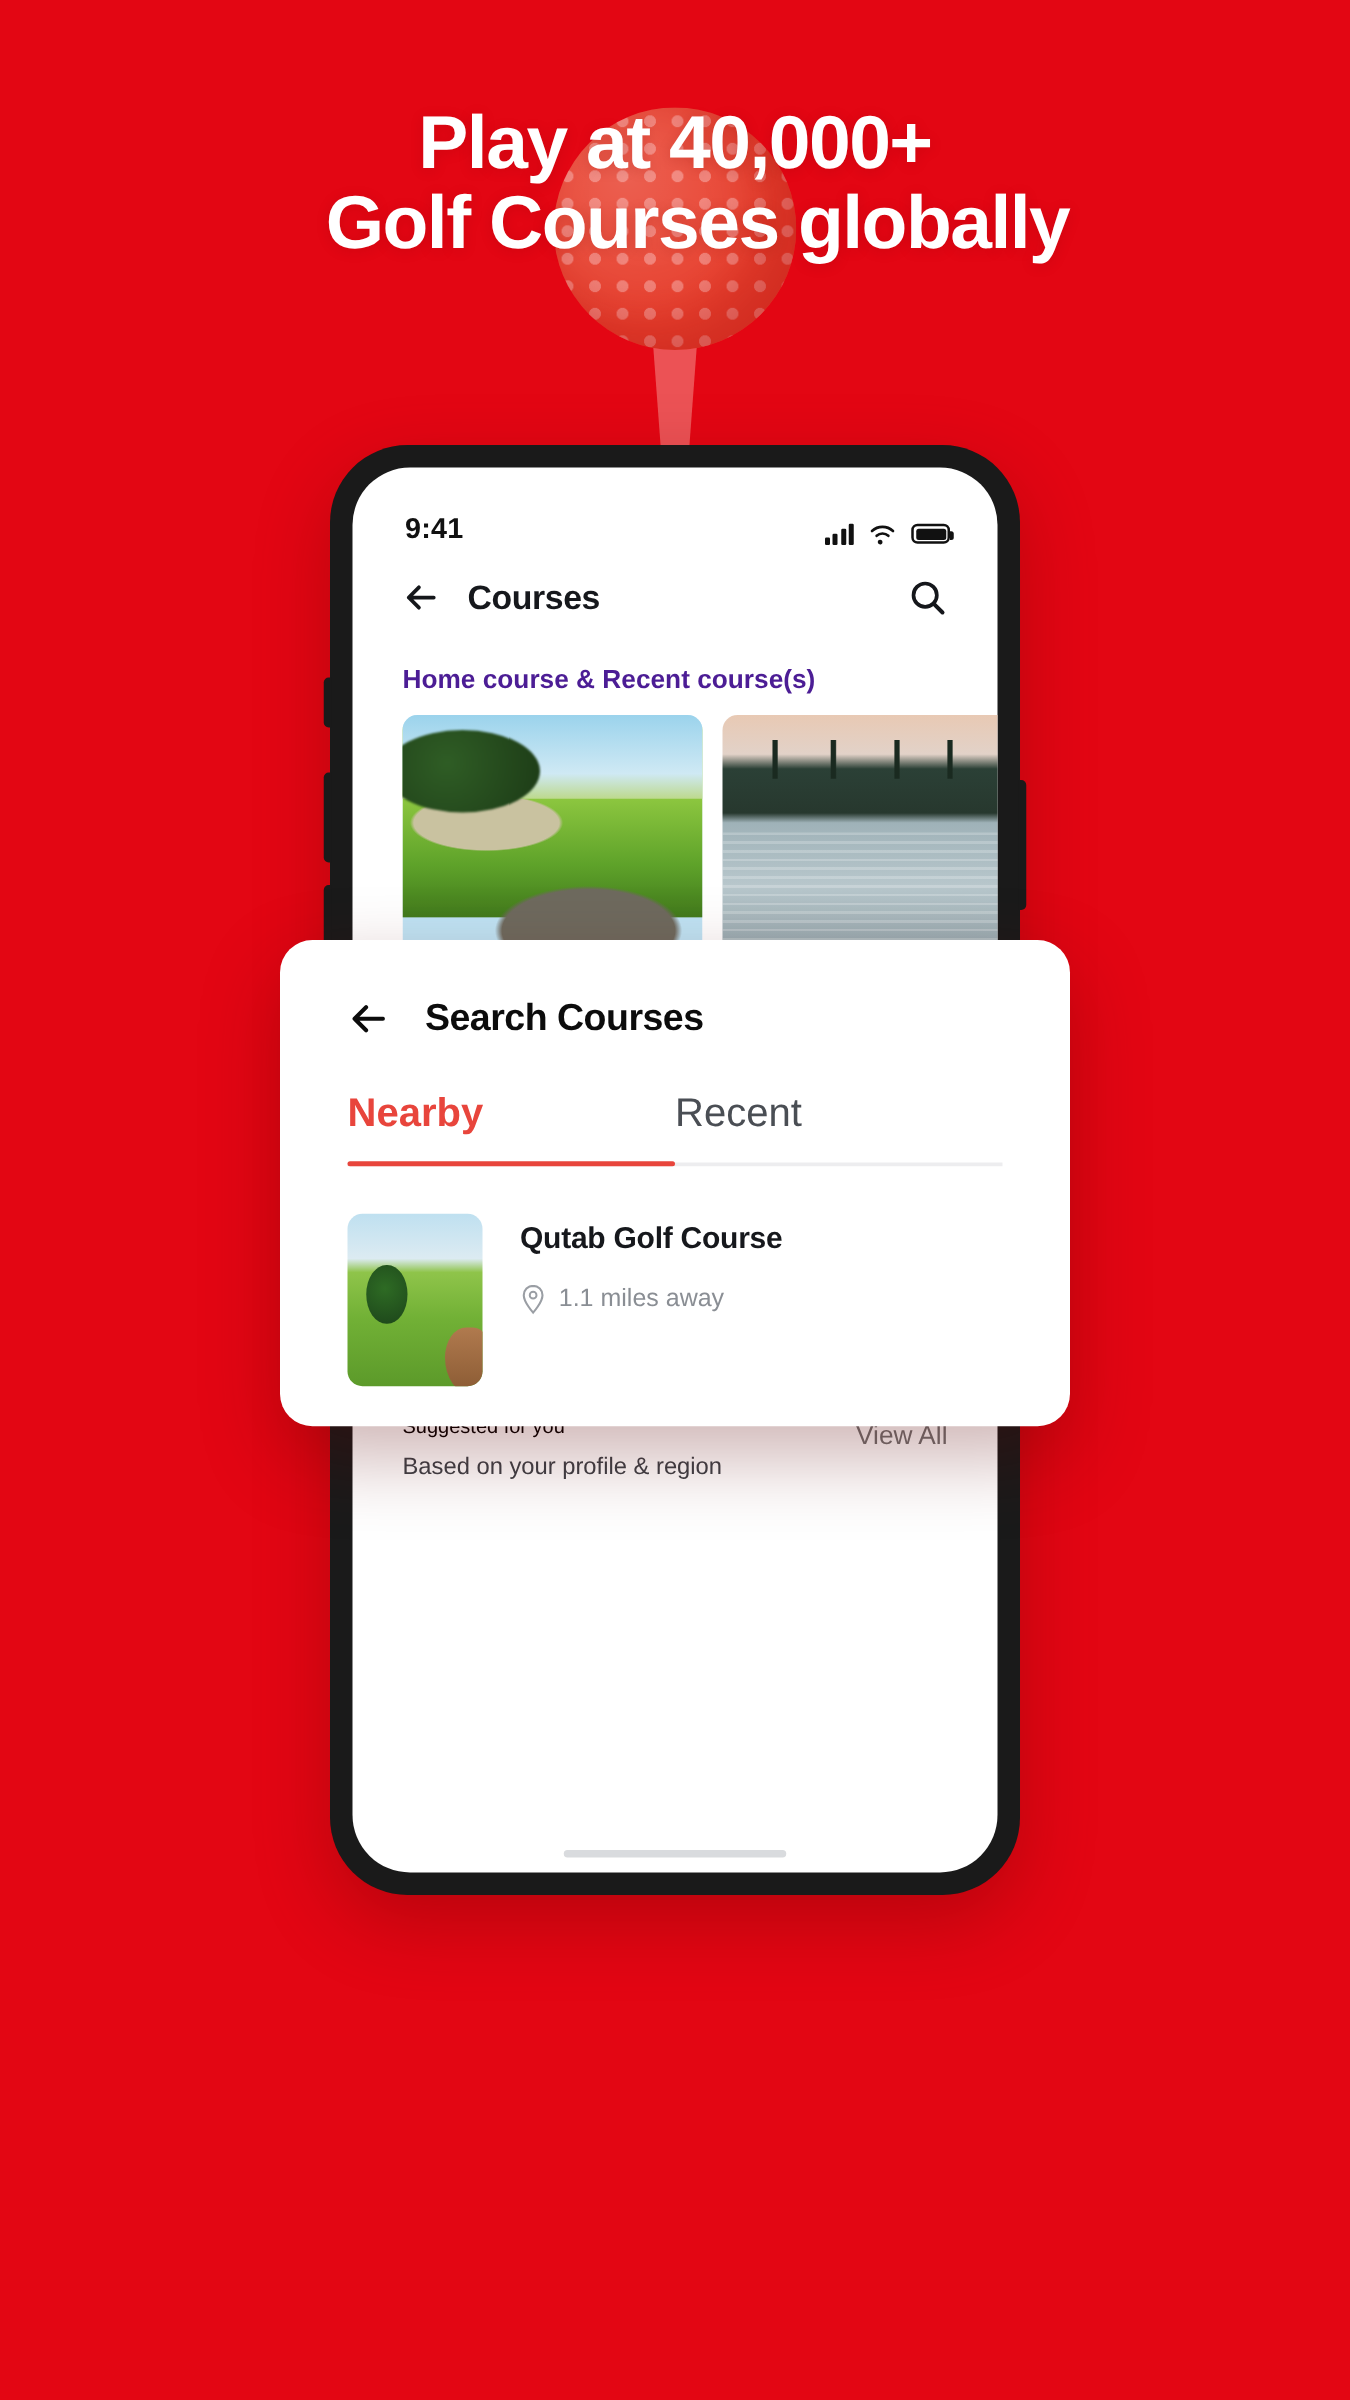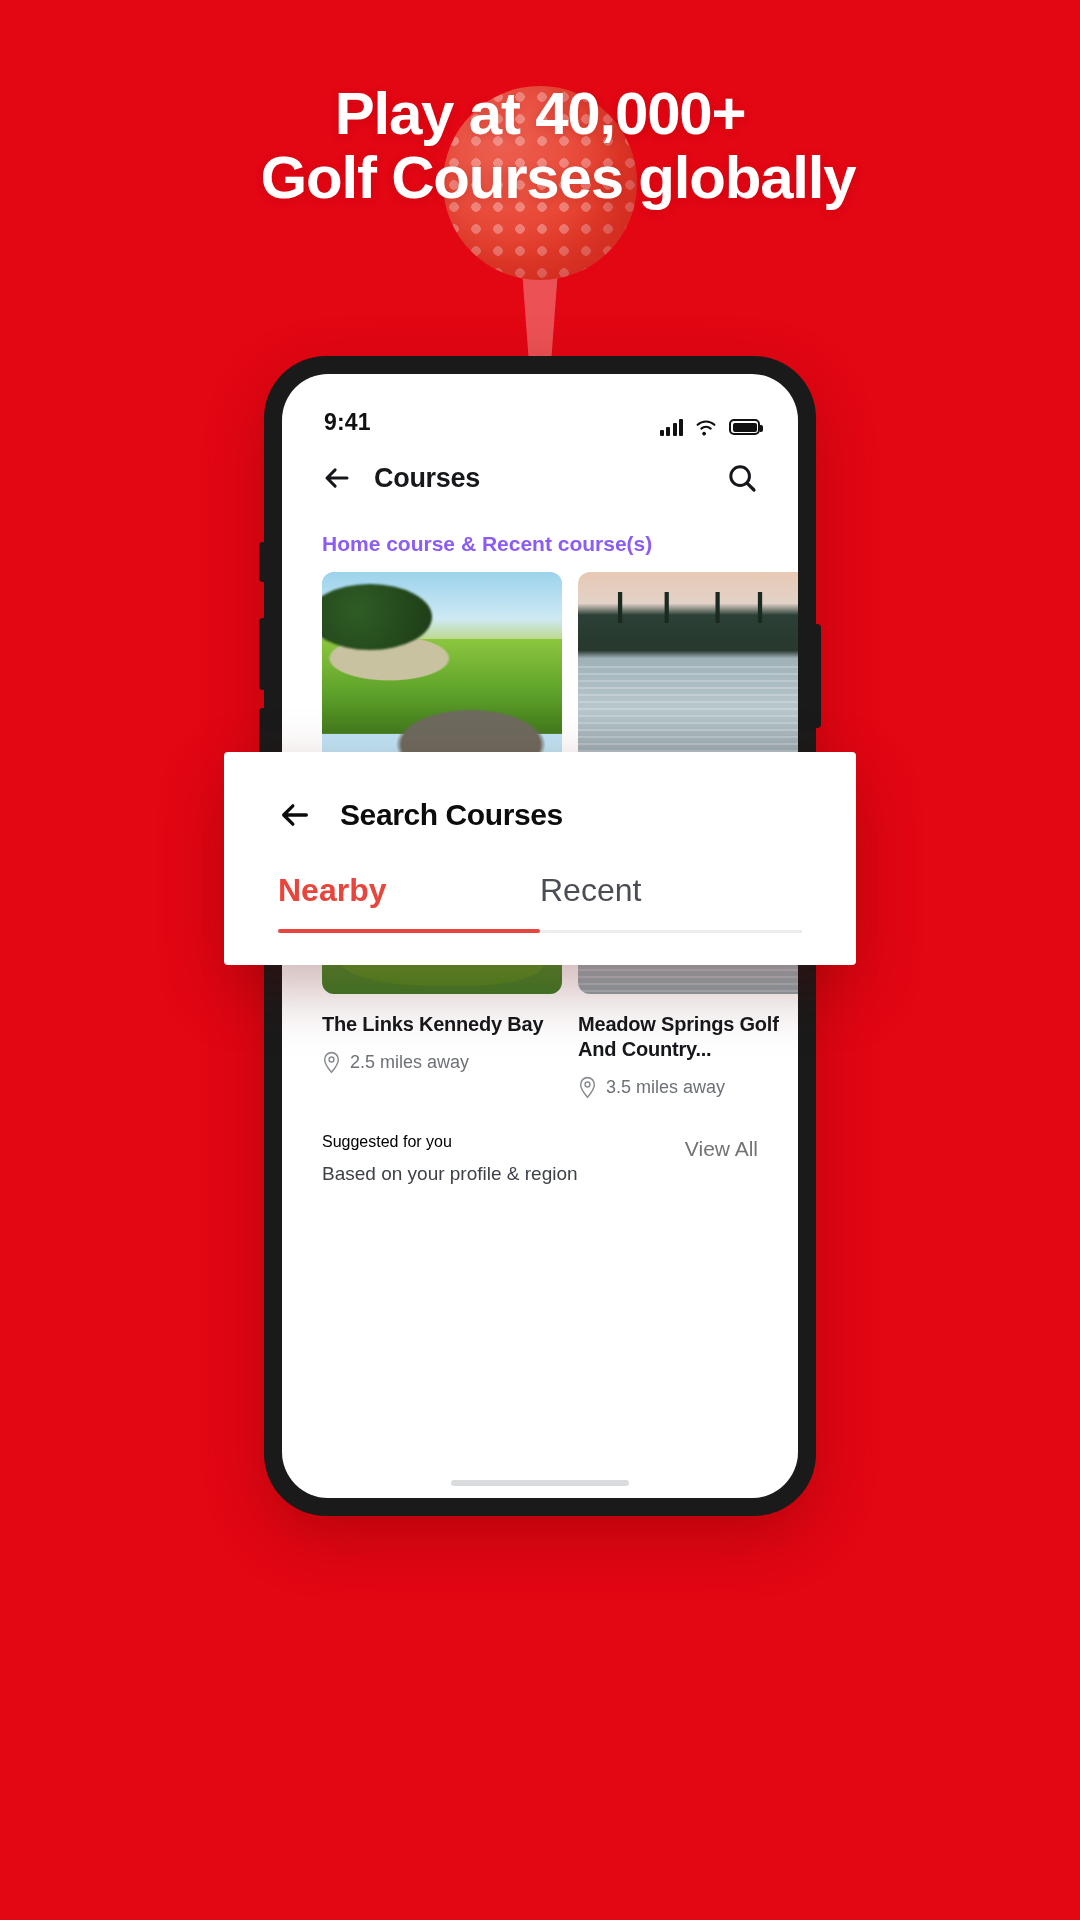--- a/index.html
+++ b/index.html
@@ -115,21 +115,21 @@
     justify-content: space-between;
   }
   .hdr-left { display: flex; align-items: center; gap: 22px; }
   .arrow-ico { width: 30px; height: 30px; display: block; }
   #page-title { font-size: 27px; font-weight: 700; color: #16181C; letter-spacing: -.3px; }
   .search-ico { width: 32px; height: 32px; display: block; }
 
   
   .sec-title {
     padding: 28px 40px 16px 40px;
-    font-size: 21px; font-weight: 700; color: #8b5cf6;
+    font-size: 21px; font-weight: 700; color: #4c1d95;
   }
 
   
   .strip { display: flex; gap: 16px; padding: 0 0 0 40px; }
   .card { flex: 0 0 auto; width: 240px; }
   .thumb {
     width: 240px; height: 196px;
     border-radius: 12px; overflow: hidden; position: relative;
   }
   .cname {
@@ -218,21 +218,21 @@
     width: 178px; height: 6px; border-radius: 4px; background: #D9DBDE;
   }
 
   
   #modal {
     position: absolute;
     left: 50%; top: 752px;
     transform: translateX(-50%);
     width: 632px;
     background: #fff;
-    border-radius: 4px;
+    border-radius: 26px;
     box-shadow: 0 24px 64px rgba(90,0,0,.30);
     z-index: 5;
     padding: 34px 0 32px 0;
   }
   #modal-head { display: flex; align-items: center; gap: 28px; padding: 12px 0 0 54px; }
   #modal-title { font-size: 30px; font-weight: 700; color: #0C0C0C; letter-spacing: -.4px; }
   #tabs {
     display: flex; margin-top: 40px; padding: 0 54px;
     position: relative;
   }
@@ -371,13 +371,26 @@
       <path d="M20 12H4M10.5 5.5 4 12l6.5 6.5" stroke="#0C0C0C" stroke-width="2.3" fill="none" stroke-linecap="round" stroke-linejoin="round"></path>
     </svg>
     <div id="modal-title">Search Courses</div>
   </div>
 
   <div id="tabs">
     <div class="tab active">Nearby</div>
     <div class="tab">Recent</div>
   </div>
 
+  <div id="result-row">
+    <div id="result-thumb" class="ph-park"></div>
+    <div>
+      <div id="result-name">Qutab Golf Course</div>
+      <div id="result-dist">
+        <svg style="width:21px;height:25px" viewBox="0 0 20 24">
+          <path d="M10 1.6c-4 0-7.2 3.2-7.2 7.2 0 5.3 7.2 13.4 7.2 13.4s7.2-8.1 7.2-13.4c0-4-3.2-7.2-7.2-7.2z" stroke="#9A9EA4" stroke-width="1.6" fill="none"></path>
+          <circle cx="10" cy="8.8" r="2.6" stroke="#9A9EA4" stroke-width="1.5" fill="none"></circle>
+        </svg>
+        <span>1.1 miles away</span>
+      </div>
+    </div>
+  </div>
 </div>
 
 </body></html>

